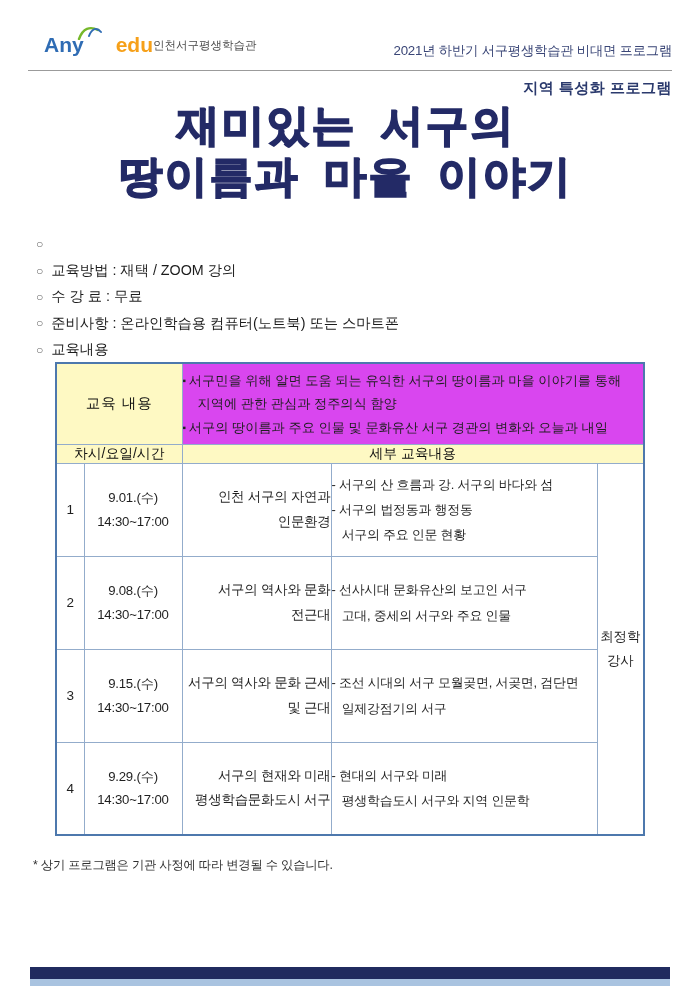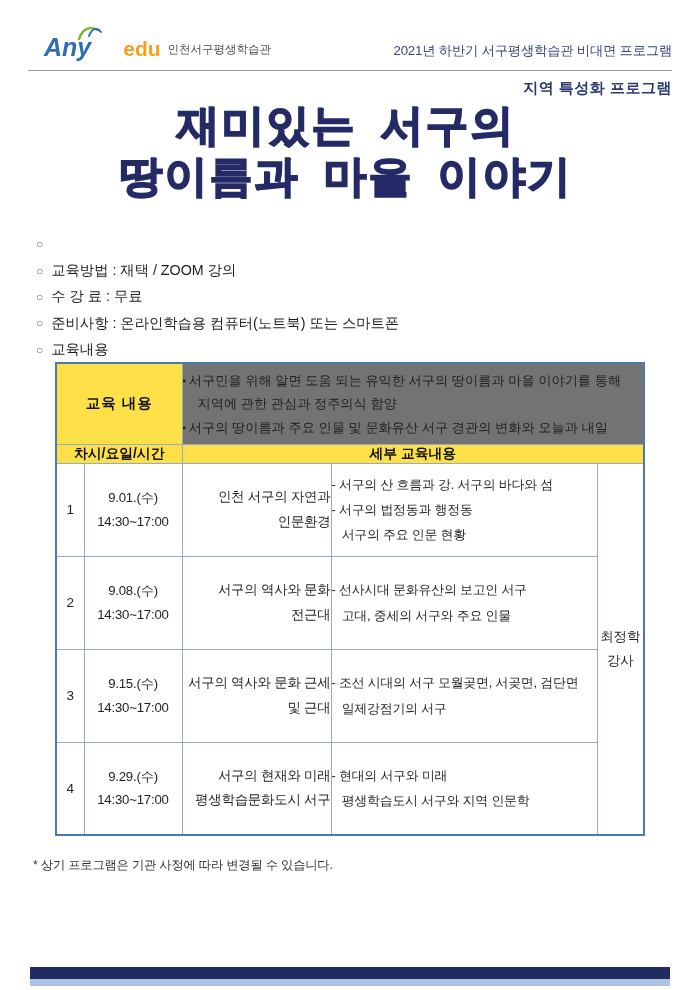--- a/index.html
+++ b/index.html
@@ -3,23 +3,23 @@
 <meta charset="utf-8">
 <style>
   html,body{margin:0;padding:0;}
   body{
     width:700px;height:990px;position:relative;overflow:hidden;background:#ffffff;
     font-family:"Liberation Sans","DejaVu Sans",sans-serif;color:#1f1f1f;
     -webkit-font-smoothing:antialiased;
   }
   
   .logo{position:absolute;left:44px;top:33px;white-space:nowrap;}
-  .logo .any{font-size:25px;font-weight:bold;color:#2f6cb4;letter-spacing:0;font-style:italic;}
+  .logo .any{font-size:21px;font-weight:bold;color:#2f6cb4;letter-spacing:0;}
   .logo .edu{font-size:21px;font-weight:bold;color:#f6a019;margin-left:32px;}
-  .logo .org{font-size:11.5px;color:#4a4a4a;margin-left:7px;position:relative;top:-3px;letter-spacing:0;}
+  .logo .org{font-size:11.5px;color:#4a4a4a;position:relative;top:-3px;letter-spacing:0;}
   .sprout{position:absolute;left:33px;top:-9px;}
   .hdr-right{position:absolute;right:28px;top:42px;font-size:13.3px;color:#3a4677;letter-spacing:-0.2px;}
   .hdr-rule{position:absolute;left:28px;right:28px;top:70px;border-top:1.5px solid #9b9b9b;height:0;}
   .program-type{position:absolute;right:28px;top:79px;font-size:15px;font-weight:bold;color:#2b3a6d;letter-spacing:0.5px;}
   
   .page-title{
     position:absolute;left:0;right:8px;top:100px;text-align:center;
     color:#232a66;font-weight:bold;font-size:43px;line-height:1.18;
     letter-spacing:2px;word-spacing:10px;
     -webkit-text-stroke:1.7px #232a66;
@@ -28,23 +28,23 @@
   .info-list{position:absolute;left:36px;top:231px;font-size:14.3px;color:#1c1c1c;}
   .info-item{display:flex;align-items:center;height:26.4px;white-space:nowrap;}
   .info-item .marker{font-size:12px;color:#666;margin-right:8px;line-height:1;}
   
   .tbl-wrap{position:absolute;left:55px;top:362px;}
   table.program{border-collapse:collapse;table-layout:fixed;width:588px;border:2px solid #4d78ad;}
   table.program td{border:1px solid #93accb;vertical-align:middle;padding:0;}
   tr.rowA{height:81px;}
   tr.rowB{height:14px;}
   tr.body-row{height:93px;}
-  td.hd{background:#fde047;font-weight:bold;text-align:center;font-size:13.8px;color:#111;}
+  td.hd{background:#fef9c3;font-weight:normal;text-align:center;font-size:13.8px;color:#111;}
   td.hd-big{font-size:14.5px;letter-spacing:1px;}
-  td.overview{background:#737373;padding:6px 10px 6px 12px;font-size:13.2px;line-height:1.78;}
+  td.overview{background:#d946ef;padding:6px 10px 6px 12px;font-size:13.2px;line-height:1.78;}
   .point{padding-left:15px;text-indent:-15px;white-space:pre-line;}
   .point .bullet{font-size:10px;position:relative;top:-1px;}
   td.c-num{text-align:center;font-size:13.5px;}
   td.c-date{text-align:center;font-size:13.2px;white-space:pre-line;line-height:1.75;letter-spacing:-0.2px;}
   td.c-topic{text-align:right;font-size:13.4px;white-space:pre-line;line-height:1.8;letter-spacing:-0.2px;}
   td.c-details{font-size:12.9px;white-space:pre;line-height:1.95;padding-left:9px;letter-spacing:-0.2px;}
   td.c-instr{text-align:center;font-size:13.4px;white-space:pre-line;line-height:1.8;}
   
   .footnote{position:absolute;left:33px;top:857px;font-size:12.3px;color:#2f2f2f;letter-spacing:-0.2px;}
   .bar-navy{position:absolute;left:30px;right:30px;top:967px;height:12px;background:#202b5f;}

